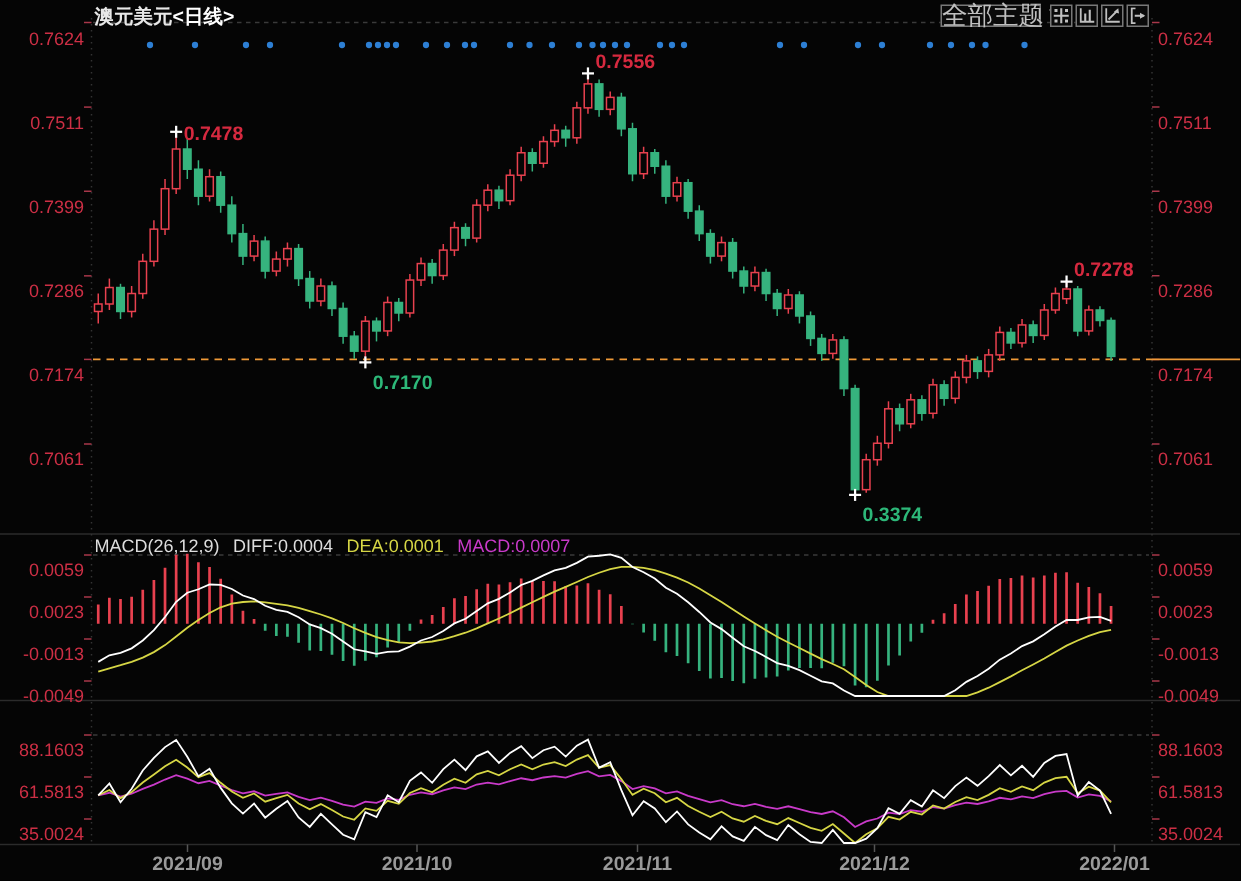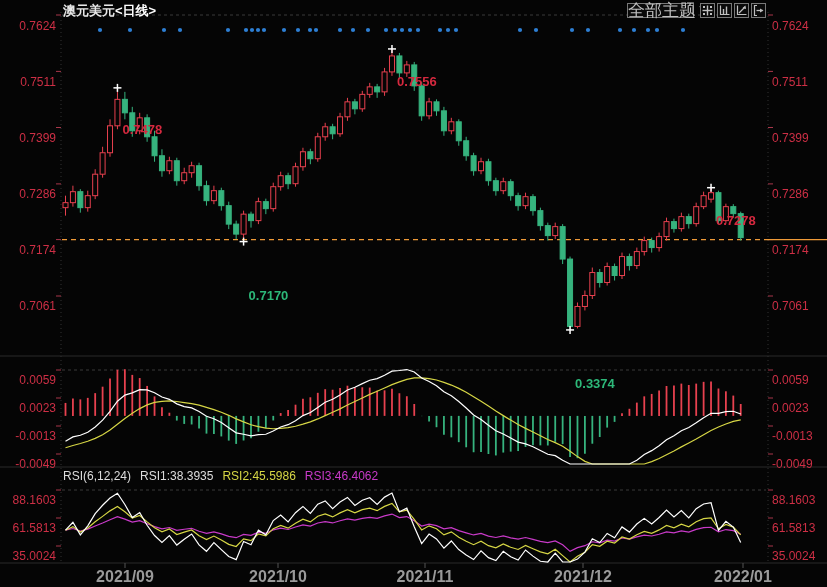--- a/index.html
+++ b/index.html
@@ -7,24 +7,24 @@
        font-family:"Liberation Sans","DejaVu Sans",sans-serif;}
   #chart-svg{position:absolute;left:0;top:0;}
   .abs{position:absolute;white-space:nowrap;}
   .title{left:63px;top:2px;font-size:13px;font-weight:bold;color:#e8e8e8;}
   .title .sub{color:#ffffff;font-weight:bold;}
   .axis-label{font-size:12px;color:#cd2f45;width:54px;text-align:right;margin-top:11px;}
   .axis-label.right{text-align:left;width:60px;left:772px;}
   .panel-header{font-size:12px;color:#ddd;display:flex;gap:9px;}
   .panel-header .yellow{color:#d6d645;}
   .panel-header .magenta{color:#c93ac9;}
-  .annot{font-size:13px;font-weight:bold;margin-top:41px;}
+  .annot{font-size:13px;font-weight:bold;}
   .annot.red{color:#d6293f;}
   .annot.green{color:#2db879;}
-  .date-label{font-size:16px;font-weight:bold;color:#9a9a9a;transform:translateX(-50%);top:568px;}
+  .date-label{font-size:13px;font-weight:bold;color:#9a9a9a;transform:translateX(-50%);top:568px;}
   .tab{left:8px;top:568px;font-size:12px;font-weight:bold;color:#e8b040;cursor:pointer;margin-top:40px;}
   .tab .arrow{color:#e07820;font-size:10px;}
   .toolbar-btn{box-sizing:border-box;height:15px;border:1px solid #787878;background:#0a0a0a;
                color:#c0c0c0;font-size:17px;line-height:13px;text-align:center;cursor:pointer;top:3px;}
   .theme-btn{left:627px;width:67px;}
   .icon-btn{width:15px;padding:0;display:flex;align-items:center;justify-content:center;}
 </style>
 </head>
 <body>
 
@@ -465,36 +465,36 @@
   <div class="abs axis-label" style="left:2px;top:232px">0.7174</div>
   <div class="abs axis-label" style="left:2px;top:288px">0.7061</div>
 
   <div class="abs axis-label right" style="top:8px">0.7624</div>
   <div class="abs axis-label right" style="top:64px">0.7511</div>
   <div class="abs axis-label right" style="top:120px">0.7399</div>
   <div class="abs axis-label right" style="top:176px">0.7286</div>
   <div class="abs axis-label right" style="top:232px">0.7174</div>
   <div class="abs axis-label right" style="top:288px">0.7061</div>
 
+  <div class="abs panel-header" style="left:63px;top:357px">
+    <span>MACD(26,12,9)</span>
+    <span>DIFF:0.0004</span>
+    <span class="yellow">DEA:0.0001</span>
+    <span class="magenta">MACD:0.0007</span>
+  </div>
 
   <div class="abs axis-label" style="left:2px;top:362px">0.0059</div>
   <div class="abs axis-label" style="left:2px;top:390px">0.0023</div>
   <div class="abs axis-label" style="left:2px;top:418px">-0.0013</div>
   <div class="abs axis-label" style="left:2px;top:446px">-0.0049</div>
   <div class="abs axis-label right" style="top:362px">0.0059</div>
   <div class="abs axis-label right" style="top:390px">0.0023</div>
   <div class="abs axis-label right" style="top:418px">-0.0013</div>
   <div class="abs axis-label right" style="top:446px">-0.0049</div>
 
-  <div class="abs panel-header" style="left:63px;top:469px">
-    <span>RSI(6,12,24)</span>
-    <span>RSI1:38.3935</span>
-    <span class="yellow">RSI2:45.5986</span>
-    <span class="magenta">RSI3:46.4062</span>
-  </div>
 
   <div class="abs axis-label" style="left:2px;top:482px">88.1603</div>
   <div class="abs axis-label" style="left:2px;top:510px">61.5813</div>
   <div class="abs axis-label" style="left:2px;top:538px">35.0024</div>
   <div class="abs axis-label right" style="top:482px">88.1603</div>
   <div class="abs axis-label right" style="top:510px">61.5813</div>
   <div class="abs axis-label right" style="top:538px">35.0024</div>
 
   <div class="abs tab">
     <span>日线</span>

